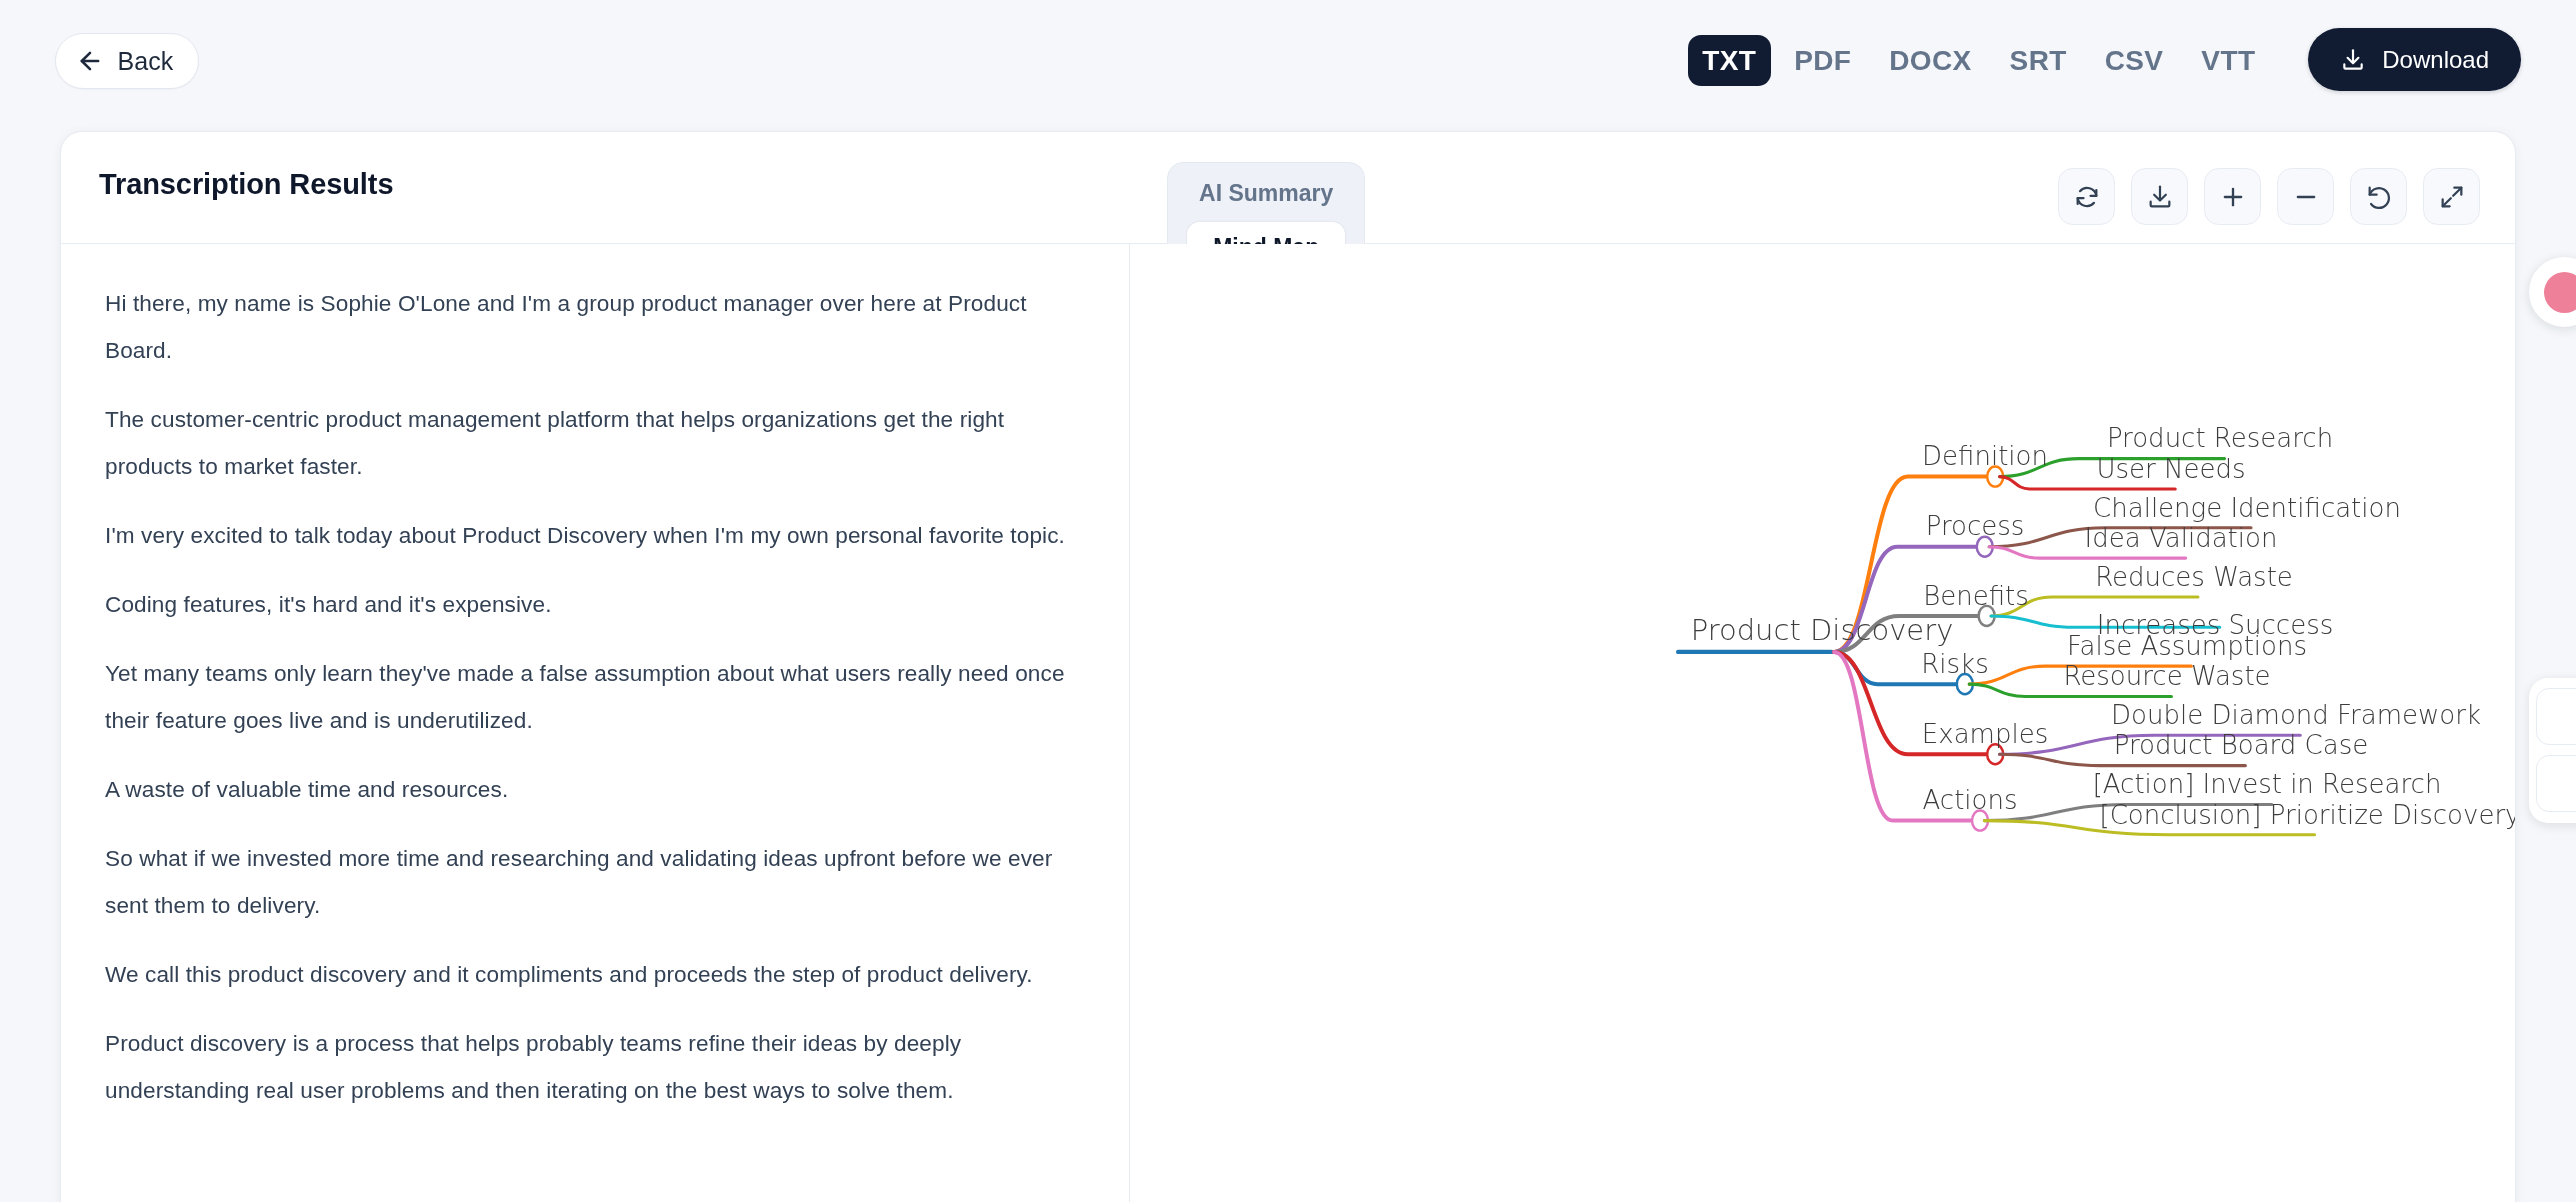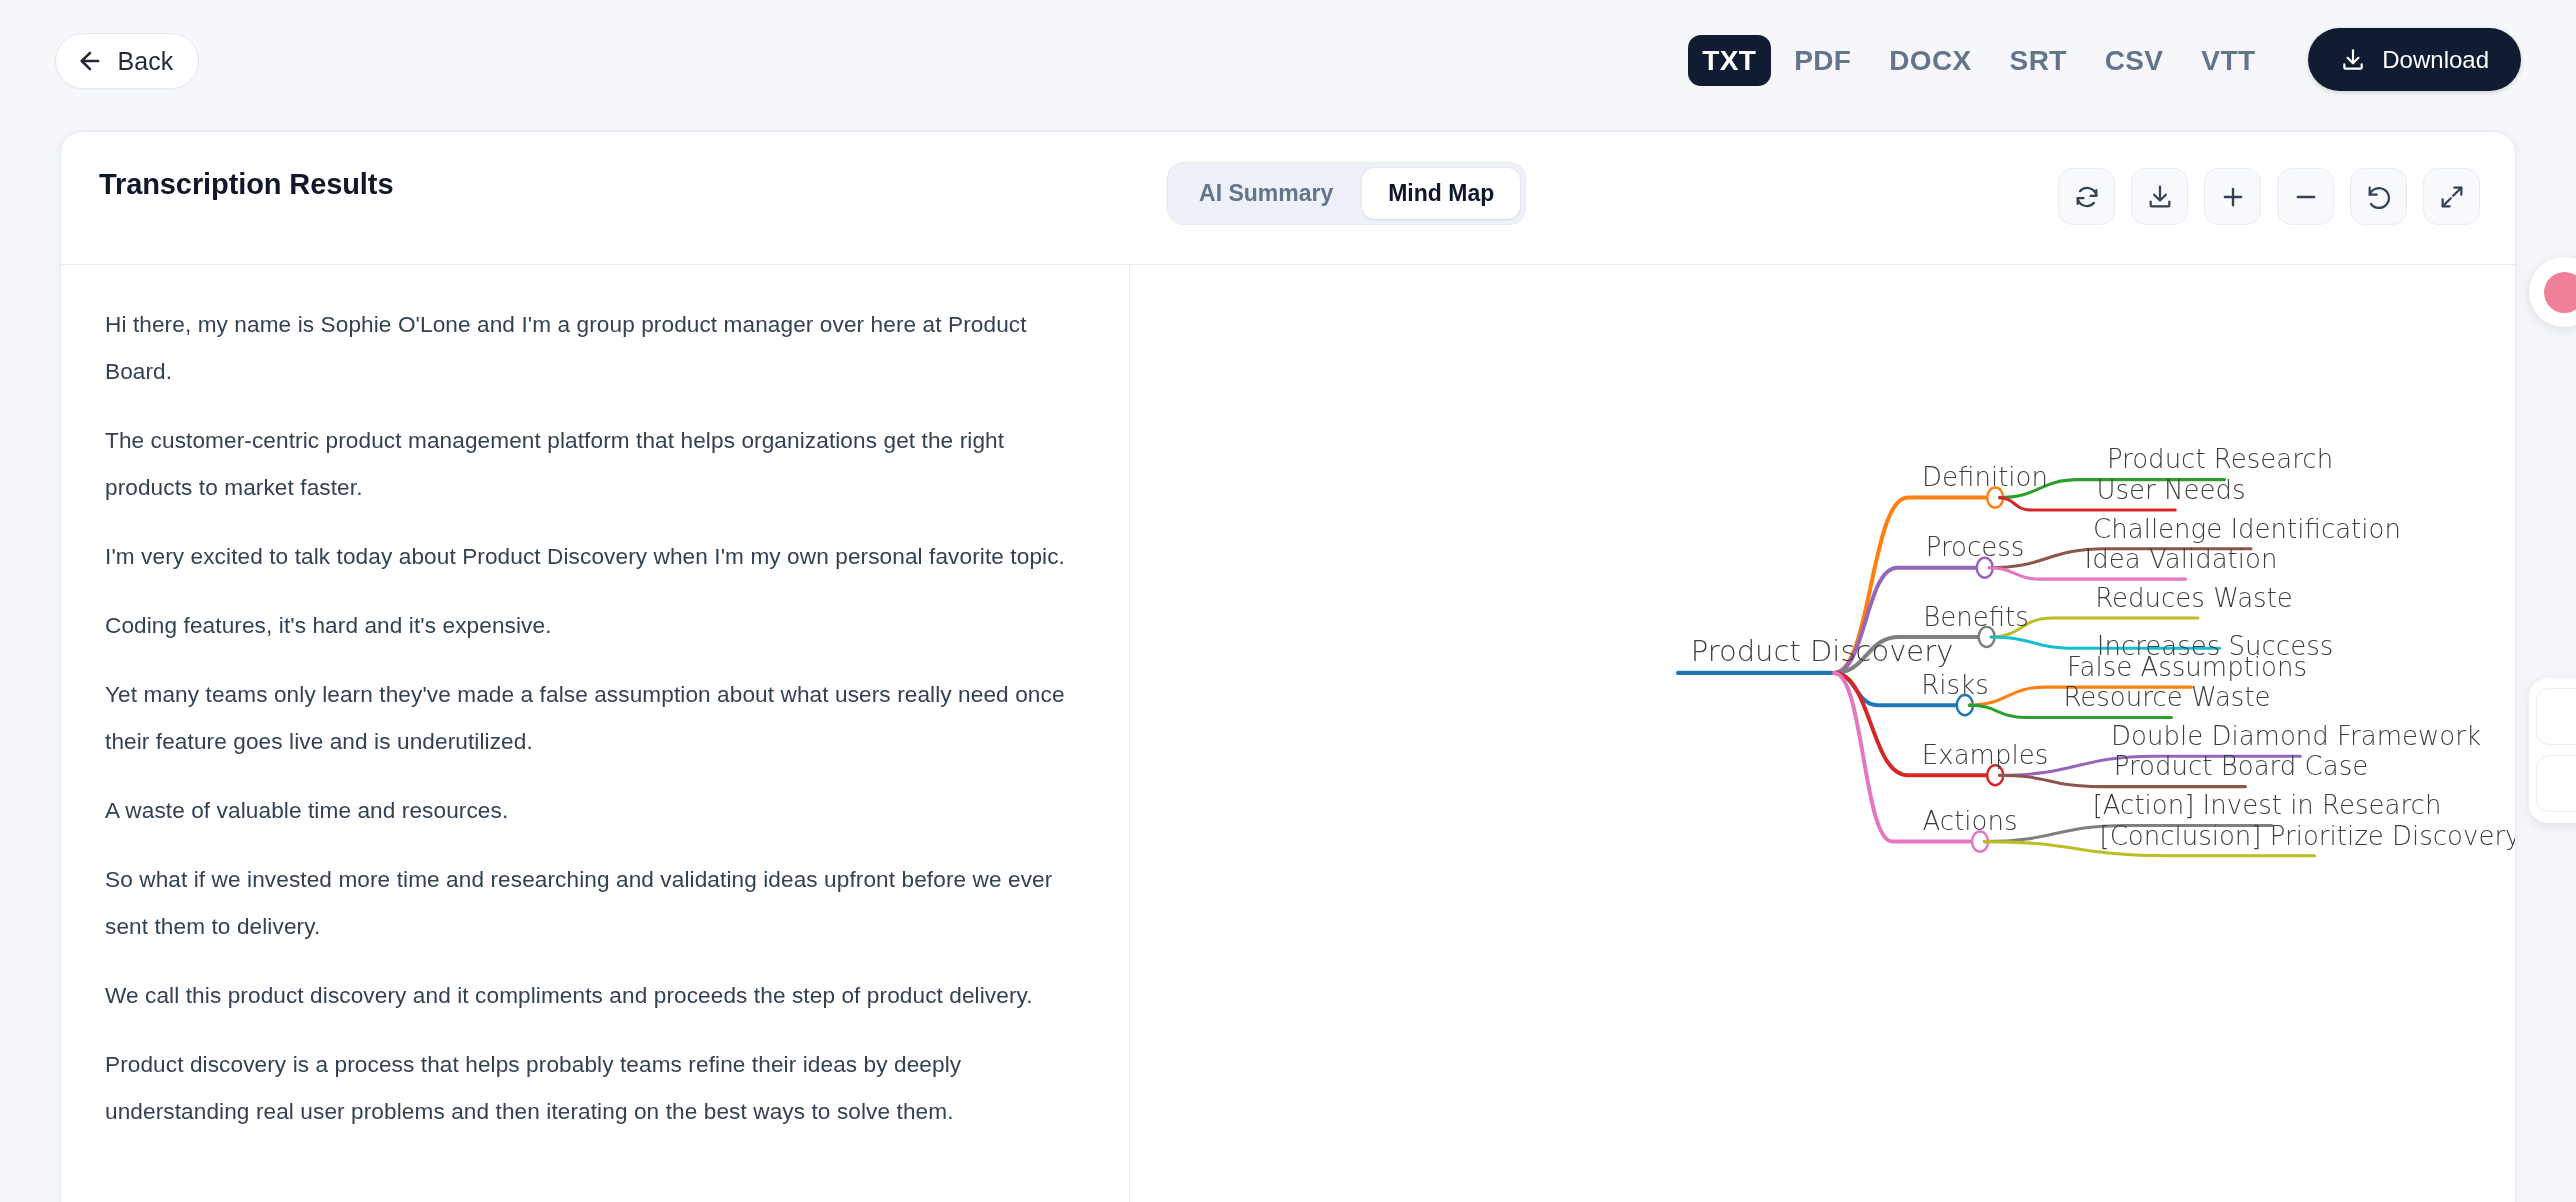--- a/index.html
+++ b/index.html
@@ -61,35 +61,36 @@
     position: absolute; left: 60px; top: 131px;
     width: 2456px; height: 1152px;
     background: #ffffff;
     border: 1.5px solid #e7ebf2;
     border-radius: 22px;
     box-shadow: 0 1.5px 10.2px rgba(16,24,40,.05);
     overflow: hidden;
   }
   .card-header {
     position: relative;
-    height: 133px;
+    height: 112px;
     border-bottom: 1.5px solid #e7ebf2;
   }
   .card-title {
     position: absolute; left: 38px; top: 36px;
     font-size: 29px; font-weight: 700; color: #0f172a; letter-spacing: -0.1px;
   }
   .seg {
     position: absolute; left: 1106px; top: 30px;
     display: flex; align-items: center;
     background: #eef1f7;
     border: 1.5px solid #e4e9f1;
     border-radius: 16px;
     padding: 5.1px;
     gap: 2.9px;
+    flex-direction: column;
   }
   .seg-item {
     height: 51px; padding: 0 26px;
     display: flex; align-items: center; justify-content: center;
     font-size: 23px; font-weight: 700; color: #64748b;
     border-radius: 12.4px; cursor: pointer;
   }
   .seg-item.active {
     background: #ffffff; color: #0f172a;
     box-shadow: 0 0.7px 2.2px rgba(16,24,40,.12);

